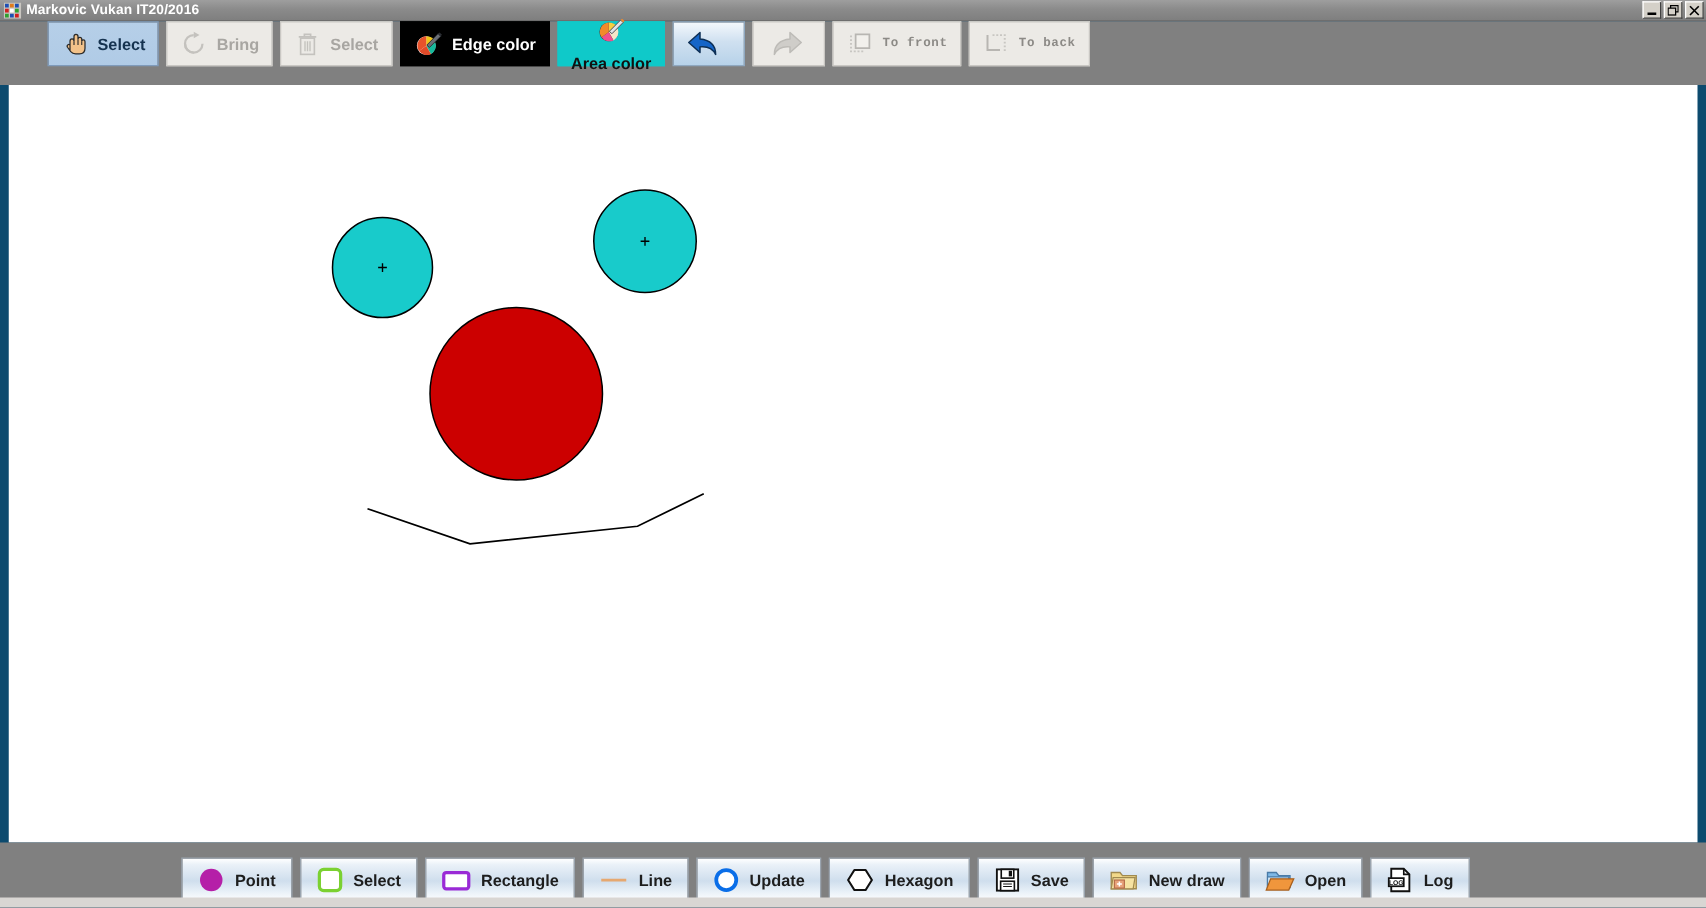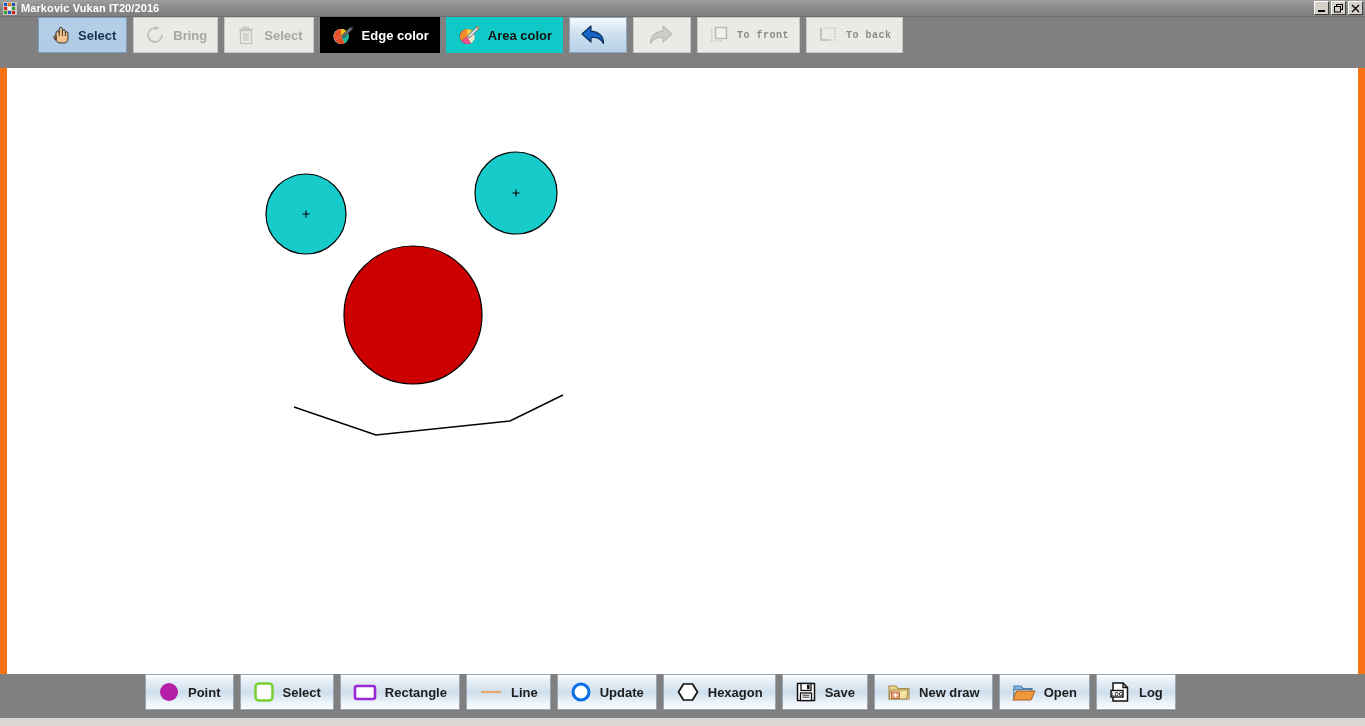--- a/index.html
+++ b/index.html
@@ -6,21 +6,21 @@
     margin: 0; padding: 0;
     width: 1365px; height: 726px;
     overflow: hidden;
     background: #808080;
     font-family: "Liberation Sans", sans-serif;
   }
   #app {
     position: relative;
     width: 1365px;
     height: 726px;
-    background: #f97316;
+    background: #0c4a6e;
   }
 
   
   #titlebar {
     position: absolute;
     left: 0; top: 0;
     width: 1365px; height: 17px;
     background: linear-gradient(to bottom, #9e9e9e 0%, #8b8b8b 45%, #7f7f7f 100%);
     border-bottom: 1px solid #6e6e6e;
     display: flex;
@@ -107,20 +107,21 @@
   }
   .tbtn.edge-color {
     background: #000000;
     border: 1px solid #000000;
     color: #ffffff;
   }
   .tbtn.area-color {
     background: #0fc9c9;
     border: 1px solid #0fc9c9;
     color: #111111;
+    flex-direction: column;
   }
   .tbtn.undo {
     background: linear-gradient(to bottom, #f4f8fc 0%, #cfe0f0 45%, #b7d2e9 100%);
     border: 1px solid #8fa8c0;
     width: 58px;
     padding: 0;
   }
   .tbtn.redo {
     background: #eceae6;
     border: 1px solid #c9c7c3;
@@ -138,21 +139,21 @@
     overflow: hidden;
   }
   #canvas-svg { display: block; width: 1351px; height: 606px; }
 
   
   #toolbar-bottom {
     position: absolute;
     left: 0; top: 674px;
     width: 1365px; height: 48px;
     display: flex;
-    align-items: flex-start;
+    align-items: flex-end;
     padding-left: 145px;
     box-sizing: border-box;
     background: #808080;
   }
   .bbtn {
     height: 36px;
     margin-right: 6px;
     display: flex;
     align-items: center;
     justify-content: center;

